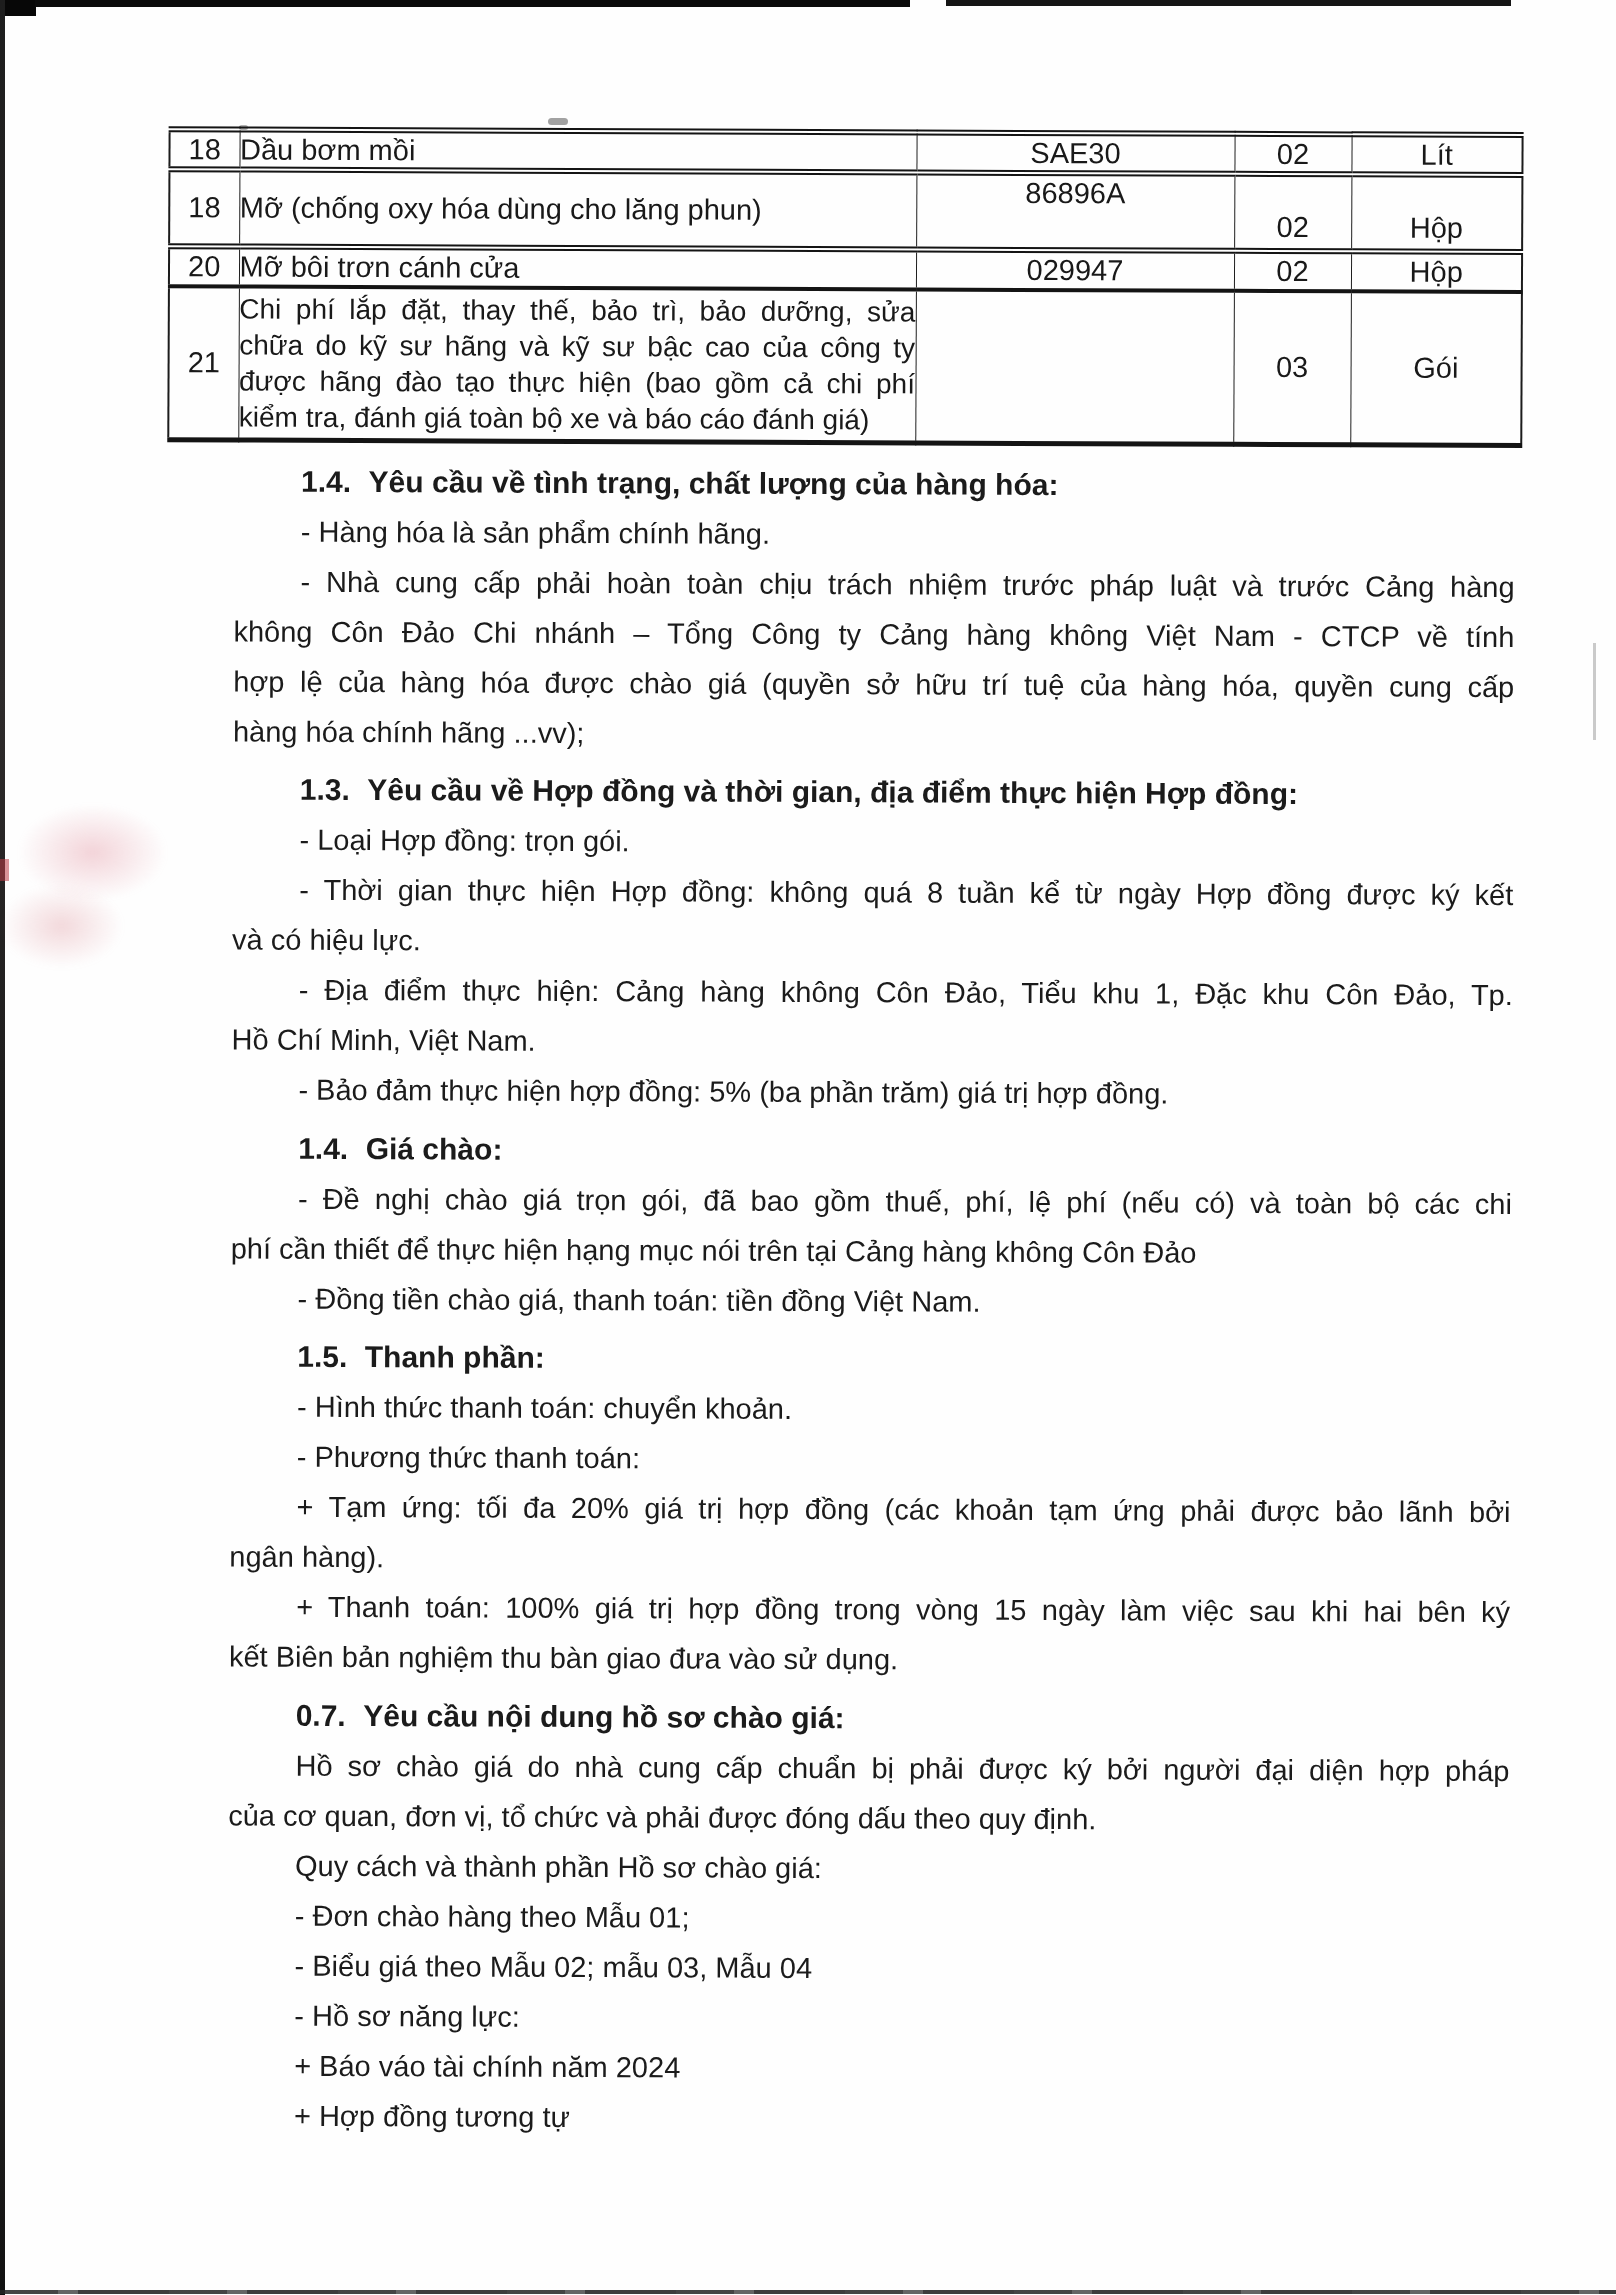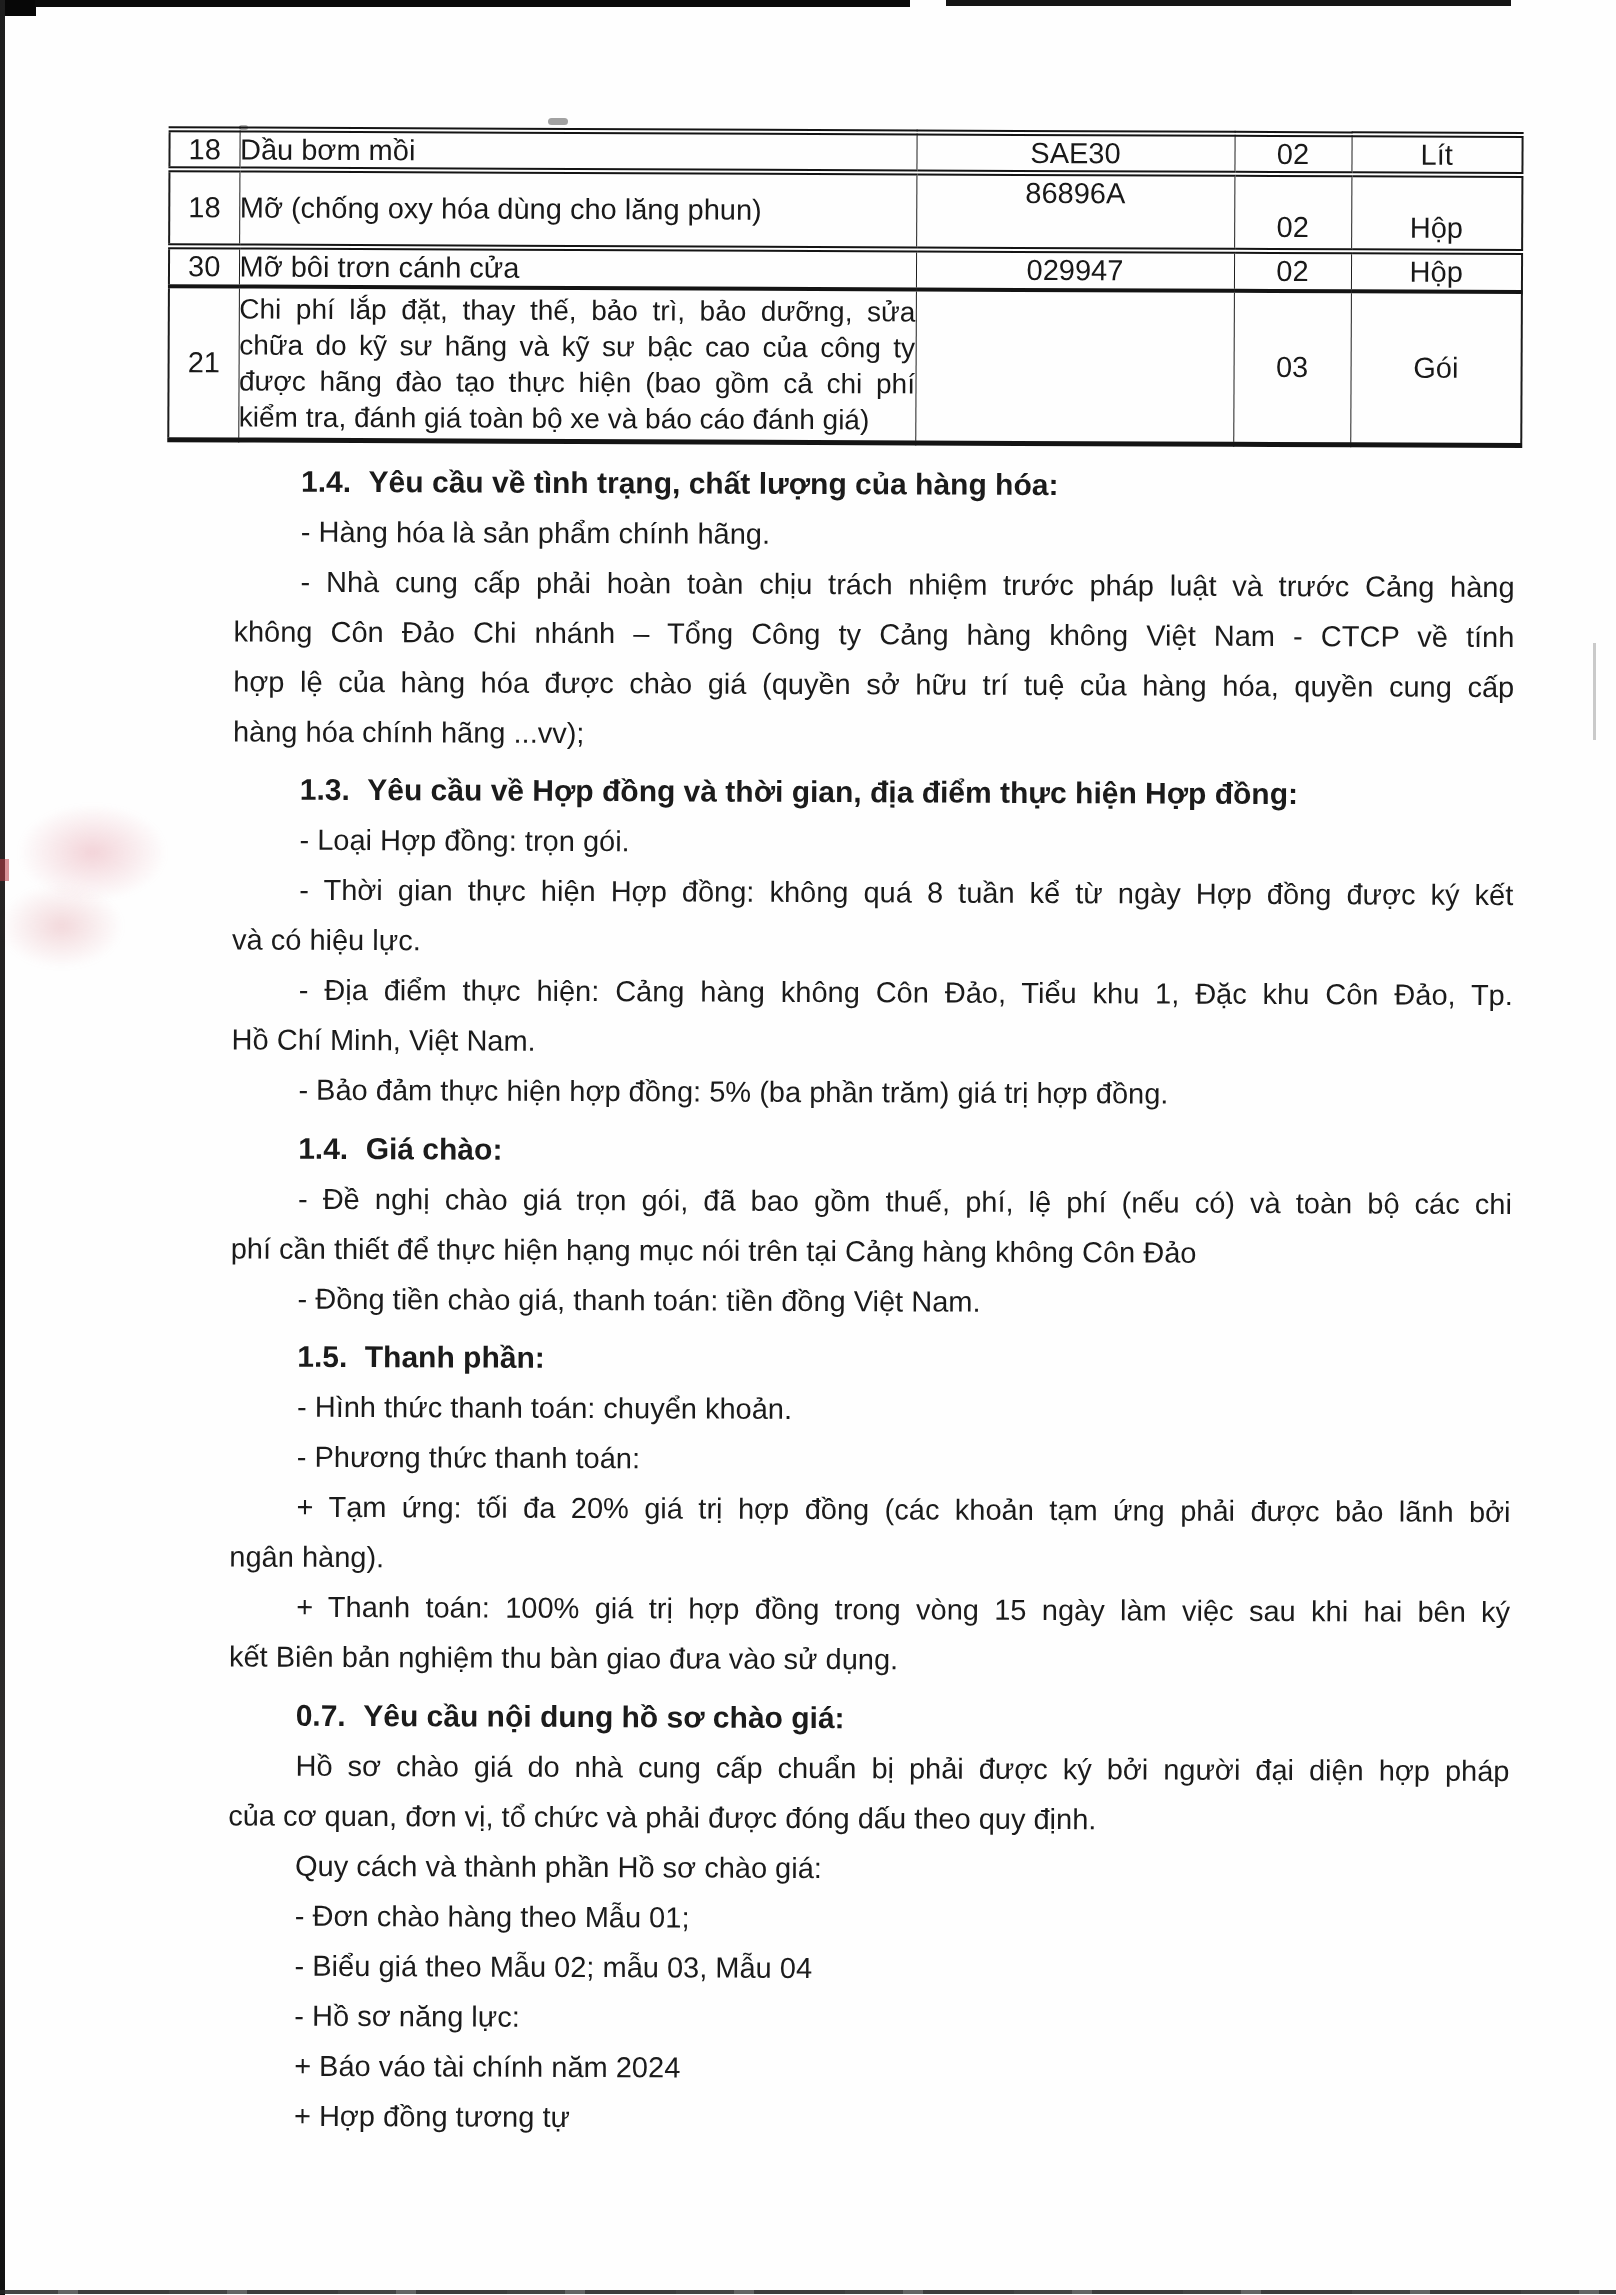--- a/index.html
+++ b/index.html
@@ -106,21 +106,21 @@
             <td class="unit">Lít</td>
           </tr>
           <tr class="r19">
             <td class="no">18</td>
             <td class="desc">Mỡ (chống oxy hóa dùng cho lăng phun)</td>
             <td class="code">86896A</td>
             <td class="qty">02</td>
             <td class="unit">Hộp</td>
           </tr>
           <tr class="r20">
-            <td class="no">30</td>
+            <td class="no">20</td>
             <td class="desc">Mỡ bôi trơn cánh cửa</td>
             <td class="code">029947</td>
             <td class="qty">02</td>
             <td class="unit">Hộp</td>
           </tr>
           <tr class="r21">
             <td class="no">21</td>
             <td class="desc">Chi phí lắp đặt, thay thế, bảo trì, bảo dưỡng, sửa chữa do kỹ sư hãng và kỹ sư bậc cao của công ty được hãng đào tạo thực hiện (bao gồm cả chi phí kiểm tra, đánh giá toàn bộ xe và báo cáo đánh giá)</td>
             <td class="code"></td>
             <td class="qty">03</td>

